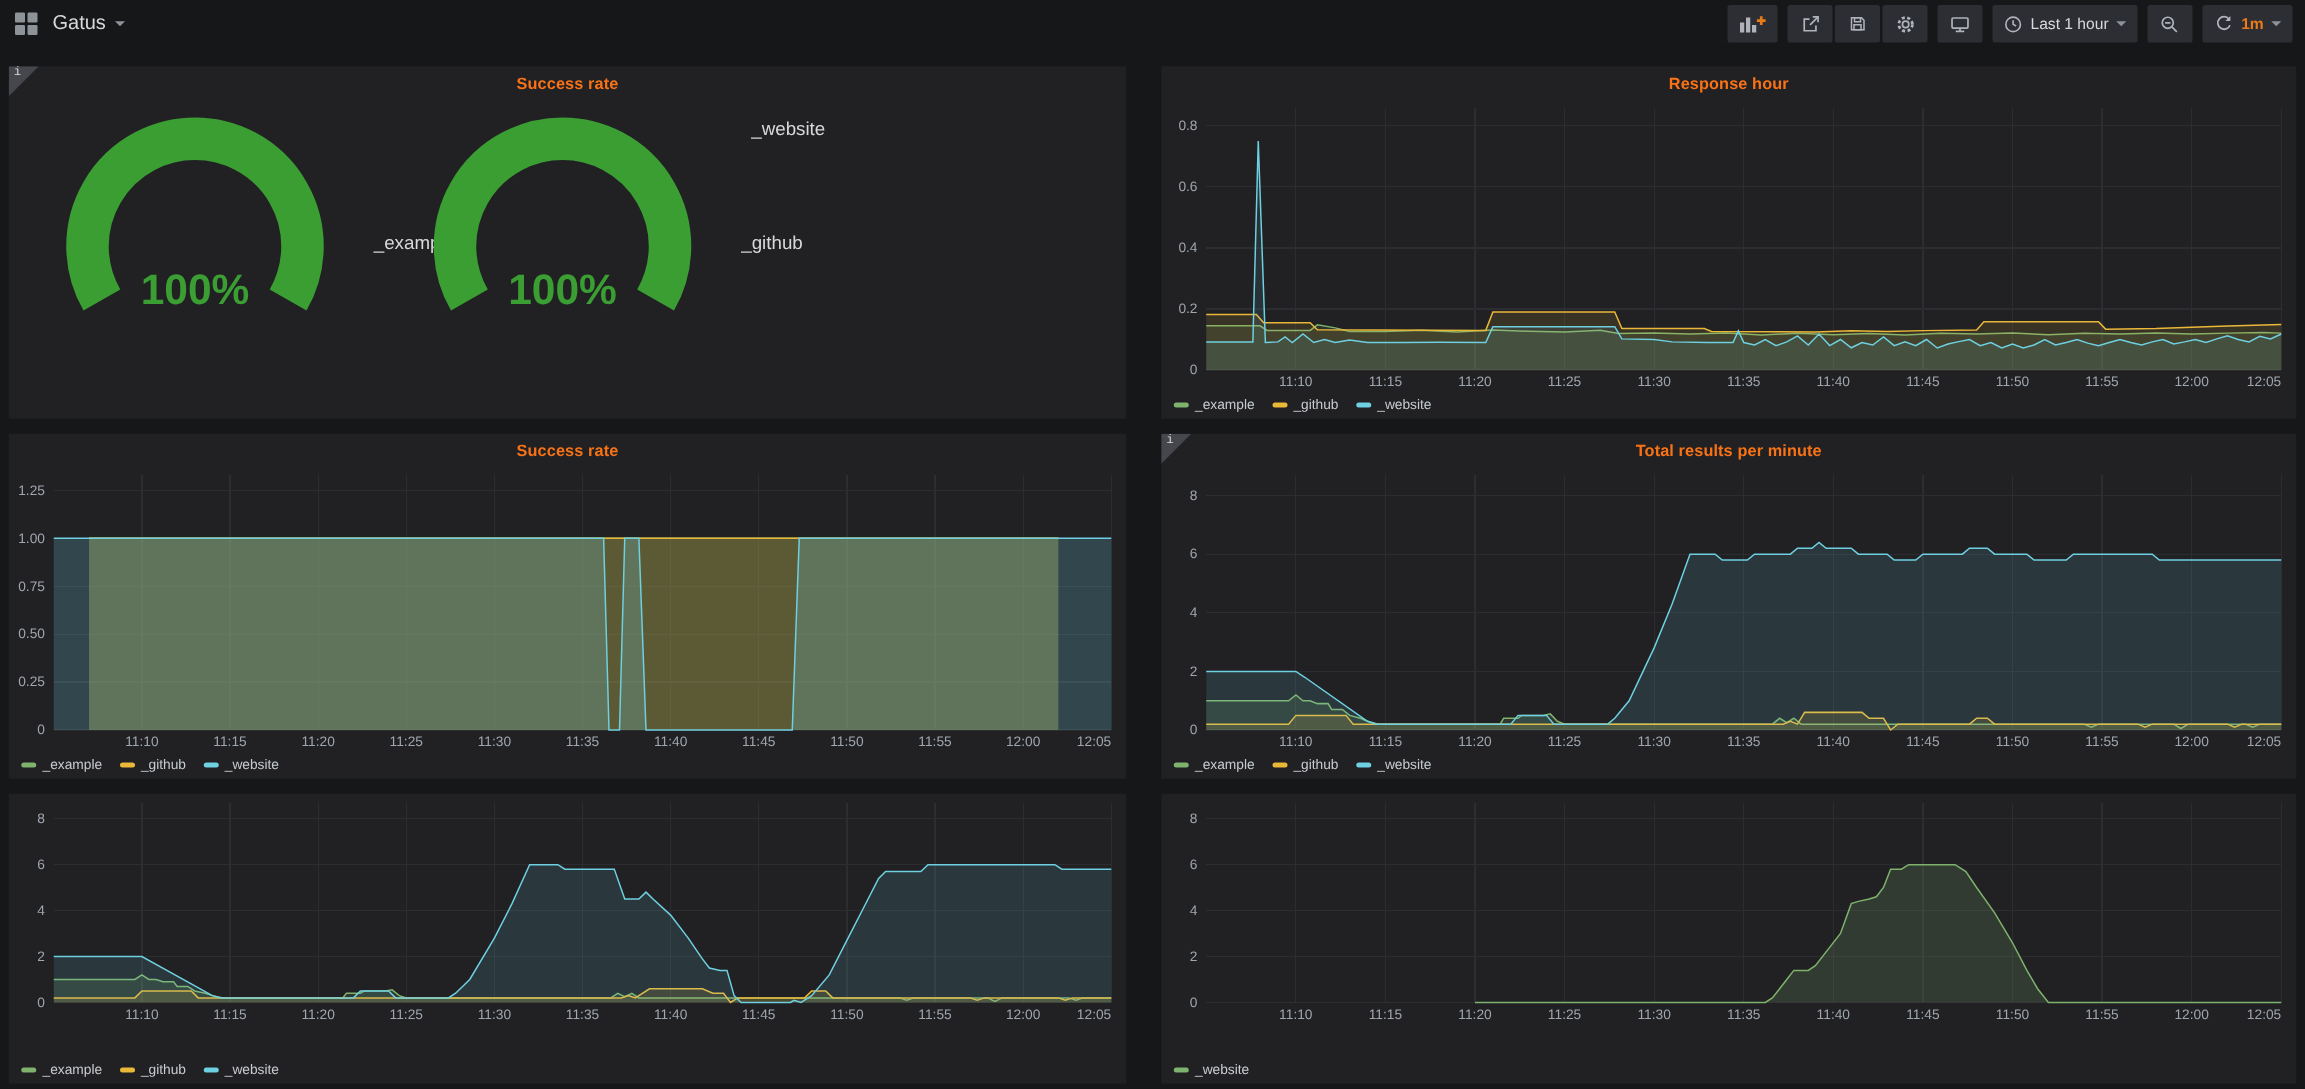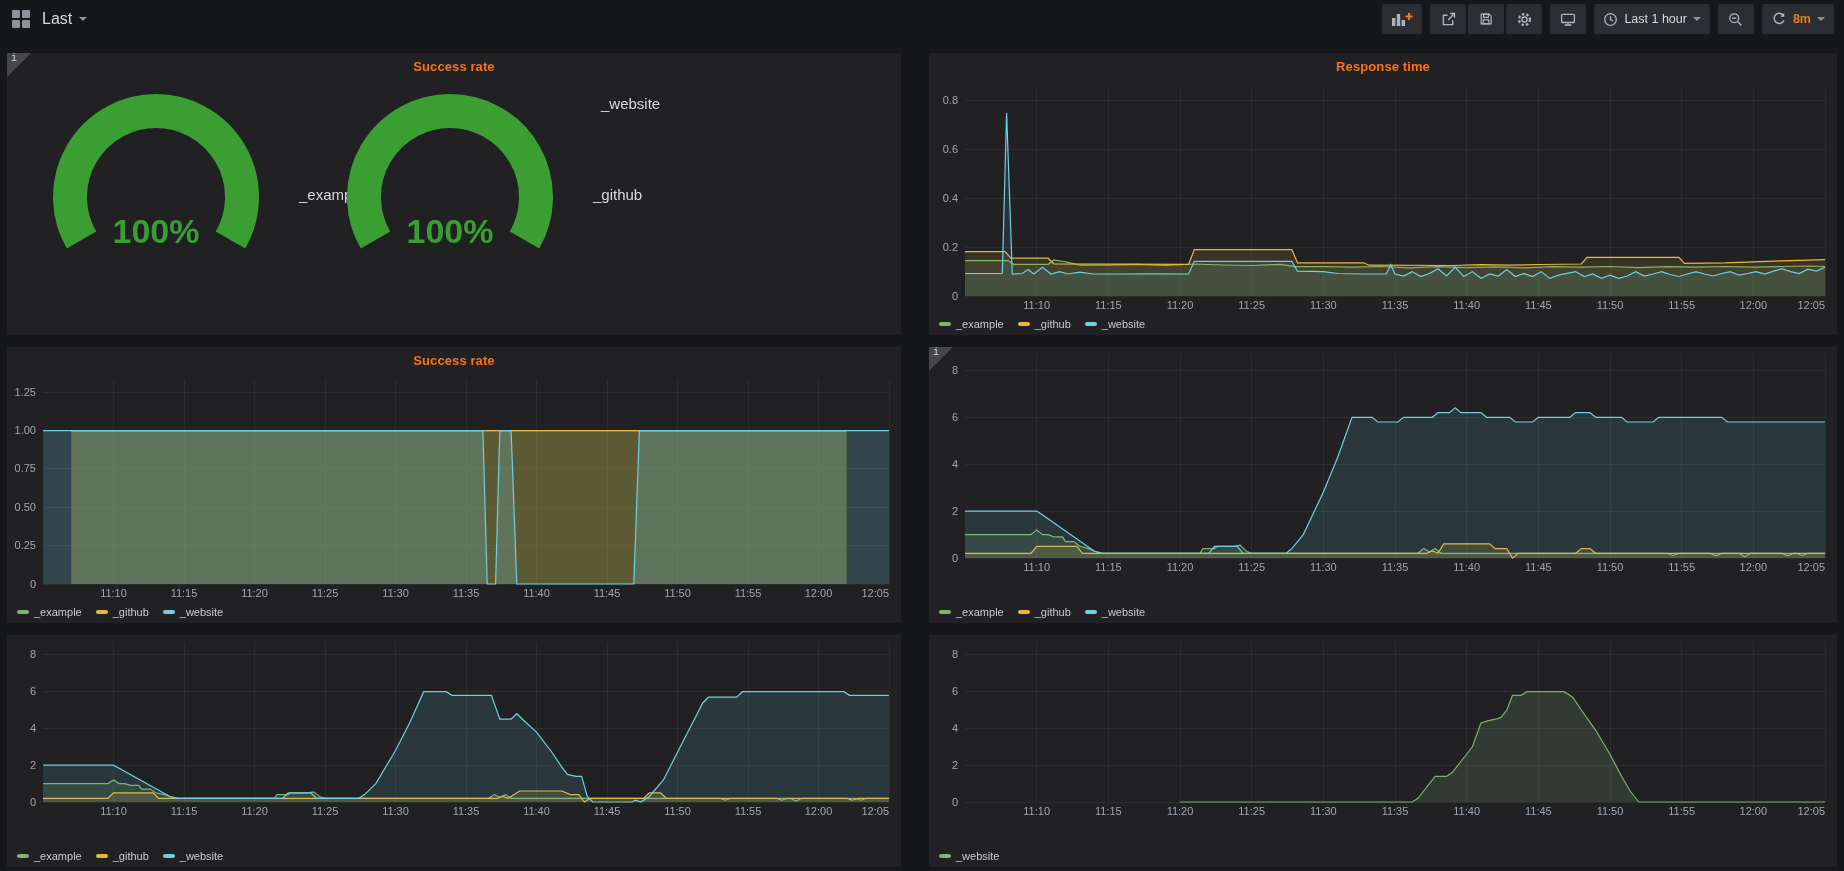--- a/index.html
+++ b/index.html
@@ -54,21 +54,21 @@
 
 <div class="navbar">
   <div class="nav-left">
     <div class="grid-logo">
       <span></span>
         <span></span>
         <span></span>
         <span></span>
     </div>
     <div class="dash-title">
-      <span>Last</span>
+      <span>Gatus</span>
       <span class="caret"></span>
     </div>
   </div>
   <div class="nav-right">
     <div class="btn-group">
       <div class="nav-btn">
         <svg width="22" height="16" viewBox="0 0 22 16">
           <rect x="1" y="7" width="3.4" height="8" fill="#b0b4ba"></rect>
           <rect x="5.8" y="3" width="3.4" height="12" fill="#b0b4ba"></rect>
           <rect x="10.6" y="9" width="3.4" height="6" fill="#b0b4ba"></rect>
@@ -124,21 +124,21 @@
             <path d="M6 8.5h5"></path>
         </svg>
       </div>
     </div>
     <div class="btn-group">
       <div class="nav-btn">
         <svg width="16" height="16" viewBox="0 0 20 20" fill="none">
           <path d="M16.2 11.5a6.3 6.3 0 1 1-1-6.3" stroke="currentColor" stroke-width="1.8"></path>
           <path d="M16.6 2.2v5h-5z" fill="currentColor"></path>
         </svg>
-        <span class="orange" style="font-weight:bold">8m</span>
+        <span class="orange" style="font-weight:bold">1m</span>
         <span class="caret"></span>
       </div>
     </div>
   </div>
 </div>
 
 <div class="content">
 
   <div class="panel">
     <div class="info-corner">
@@ -160,21 +160,21 @@
             </svg></div>
         <div class="gauge-label">_github</div>
       </div>
       <div class="gauge">
         <div class="gauge-label">_website</div>
       </div>
     </div>
   </div>
 
   <div class="panel">
-    <div class="panel-header">Response time</div>
+    <div class="panel-header">Response hour</div>
     <div class="chart">
         <svg width="908" height="234">
           <line x1="36" y1="217" x2="896" y2="217" class="grid"></line>
           <text x="29" y="220.5" class="tick" text-anchor="end">0</text>
           <line x1="36" y1="168.16279069767444" x2="896" y2="168.16279069767444" class="grid"></line>
           <text x="29" y="171.66279069767444" class="tick" text-anchor="end">0.2</text>
           <line x1="36" y1="119.32558139534882" x2="896" y2="119.32558139534882" class="grid"></line>
           <text x="29" y="122.82558139534882" class="tick" text-anchor="end">0.4</text>
           <line x1="36" y1="70.48837209302326" x2="896" y2="70.48837209302326" class="grid"></line>
           <text x="29" y="73.98837209302326" class="tick" text-anchor="end">0.6</text>
@@ -289,20 +289,21 @@
           <span class="swatch" style="background: rgb(110, 208, 224);"></span>
           <span>_website</span>
         </span>
       </div>
   </div>
 
   <div class="panel">
     <div class="info-corner">
         <span>i</span>
       </div>
+    <div class="panel-header">Total results per minute</div>
     <div class="chart">
         <svg width="908" height="228">
           <line x1="36" y1="211" x2="896" y2="211" class="grid"></line>
           <text x="29" y="214.5" class="tick" text-anchor="end">0</text>
           <line x1="36" y1="164.10344827586206" x2="896" y2="164.10344827586206" class="grid"></line>
           <text x="29" y="167.60344827586206" class="tick" text-anchor="end">2</text>
           <line x1="36" y1="117.20689655172411" x2="896" y2="117.20689655172411" class="grid"></line>
           <text x="29" y="120.70689655172411" class="tick" text-anchor="end">4</text>
           <line x1="36" y1="70.31034482758619" x2="896" y2="70.31034482758619" class="grid"></line>
           <text x="29" y="73.81034482758619" class="tick" text-anchor="end">6</text>

